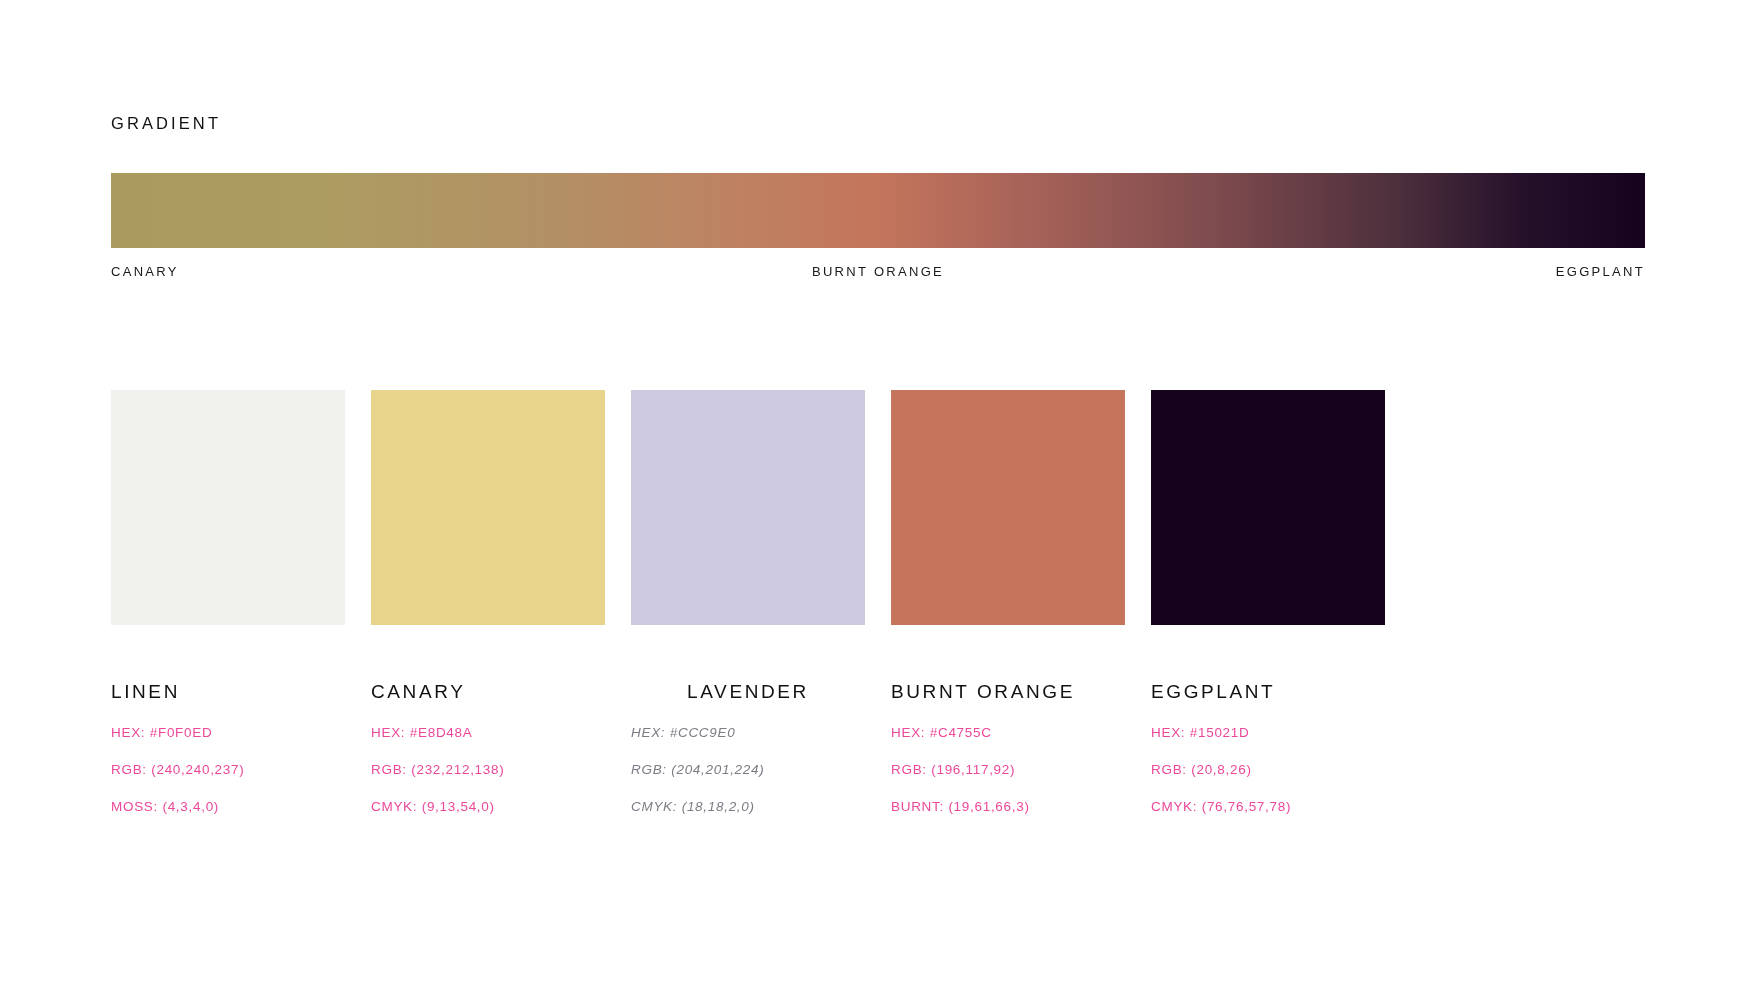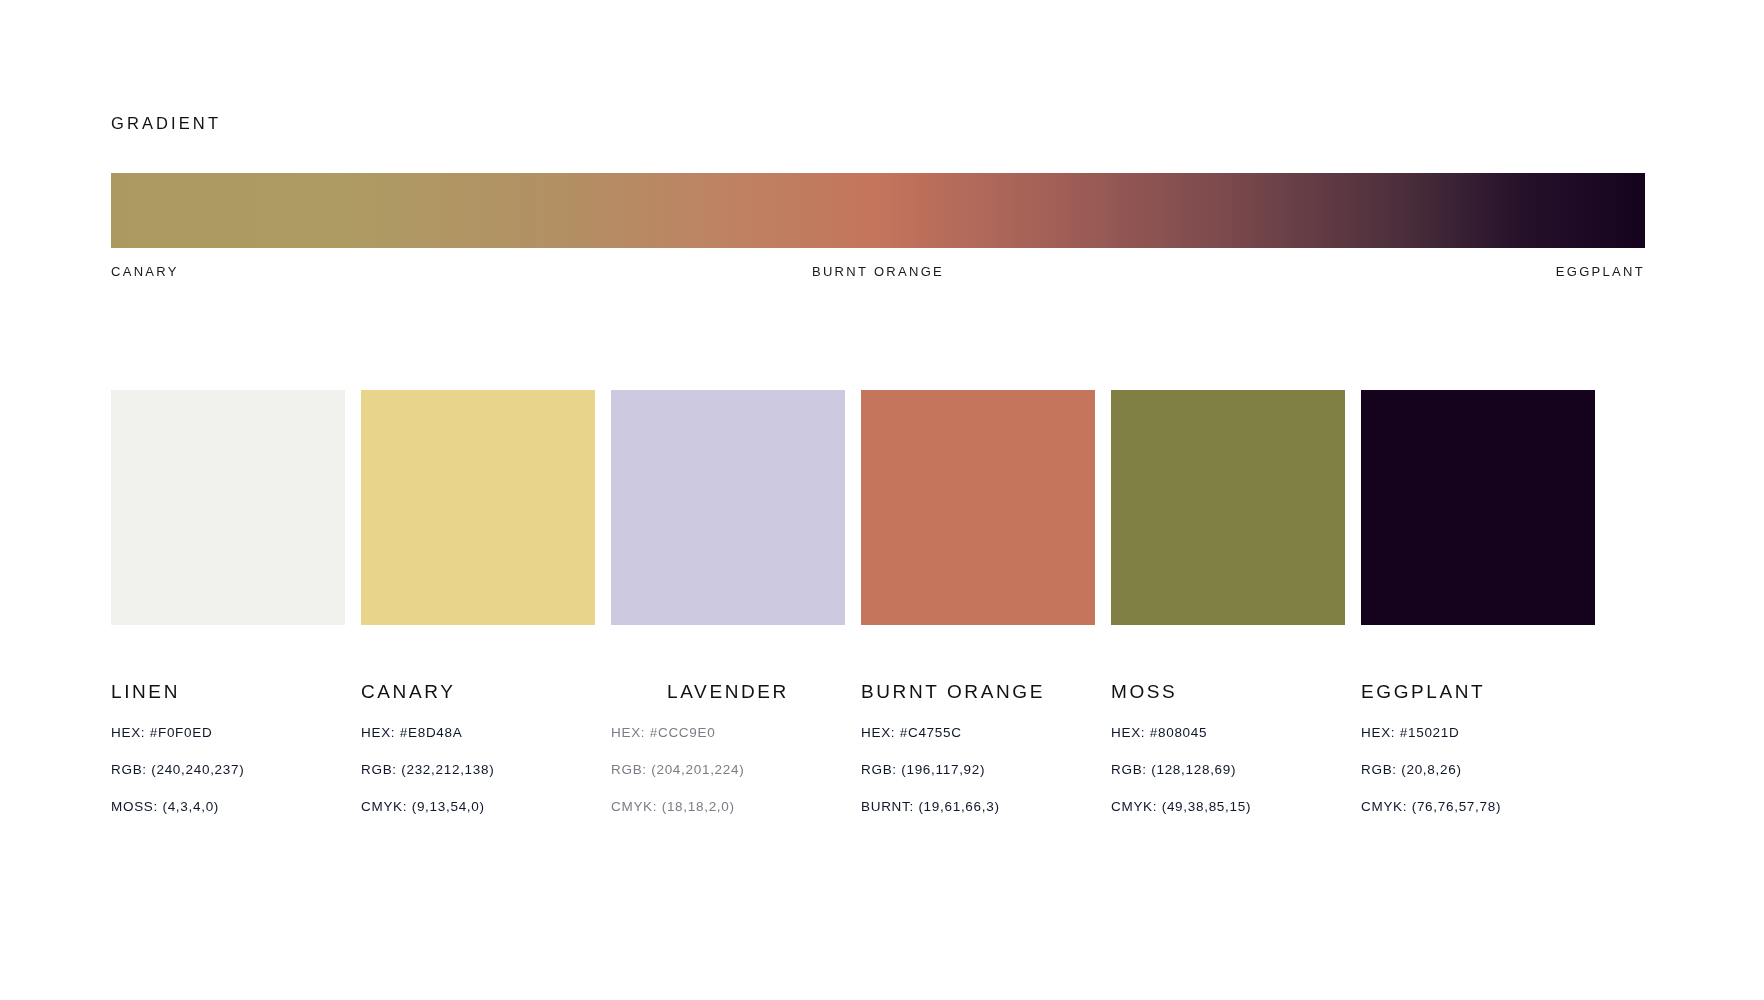--- a/index.html
+++ b/index.html
@@ -78,21 +78,21 @@
 
   
 
   .swatch-grid {
     position: absolute;
     left: 0;
     top: 390px;
     width: 1534px;
     display: grid;
     grid-template-columns: repeat(6, 234px);
-    column-gap: 16px;
+    column-gap: 26px;
   }
 
   .swatch-cell {
     width: 234px;
   }
 
   .swatch-chip {
     width: 234px;
     height: 235px;
     display: block;
@@ -104,26 +104,27 @@
     font-weight: 500;
     letter-spacing: 2.6px;
     color: #111111;
     white-space: nowrap;
   }
 
   .swatch-meta {
     margin-top: 22px;
     font-size: 13.5px;
     letter-spacing: 0.7px;
-    color: #0f172a;
+    color: #ec4899;
     white-space: nowrap;
   }
 
   .swatch-meta.muted {
     color: #7c7c86;
+    font-style: italic;
   }
 
   .swatch-name.muted {
     color: #111111;
     text-align: center;
   }
 </style>
 </head>
 <body>
 
@@ -163,27 +164,20 @@
           <div class="swatch-meta muted">CMYK: (18,18,2,0)</div>
         </div>
         <div class="swatch-cell">
           <div class="swatch-chip" style="background: rgb(196, 117, 92);"></div>
           <div class="swatch-name">BURNT ORANGE</div>
           <div class="swatch-meta">HEX: #C4755C</div>
           <div class="swatch-meta">RGB: (196,117,92)</div>
           <div class="swatch-meta">BURNT: (19,61,66,3)</div>
         </div>
         <div class="swatch-cell">
-          <div class="swatch-chip" style="background: rgb(128, 128, 69);"></div>
-          <div class="swatch-name">MOSS</div>
-          <div class="swatch-meta">HEX: #808045</div>
-          <div class="swatch-meta">RGB: (128,128,69)</div>
-          <div class="swatch-meta">CMYK: (49,38,85,15)</div>
-        </div>
-        <div class="swatch-cell">
           <div class="swatch-chip" style="background: rgb(21, 2, 29);"></div>
           <div class="swatch-name">EGGPLANT</div>
           <div class="swatch-meta">HEX: #15021D</div>
           <div class="swatch-meta">RGB: (20,8,26)</div>
           <div class="swatch-meta">CMYK: (76,76,57,78)</div>
         </div>
       </div>
 
   </div>
 </div>

